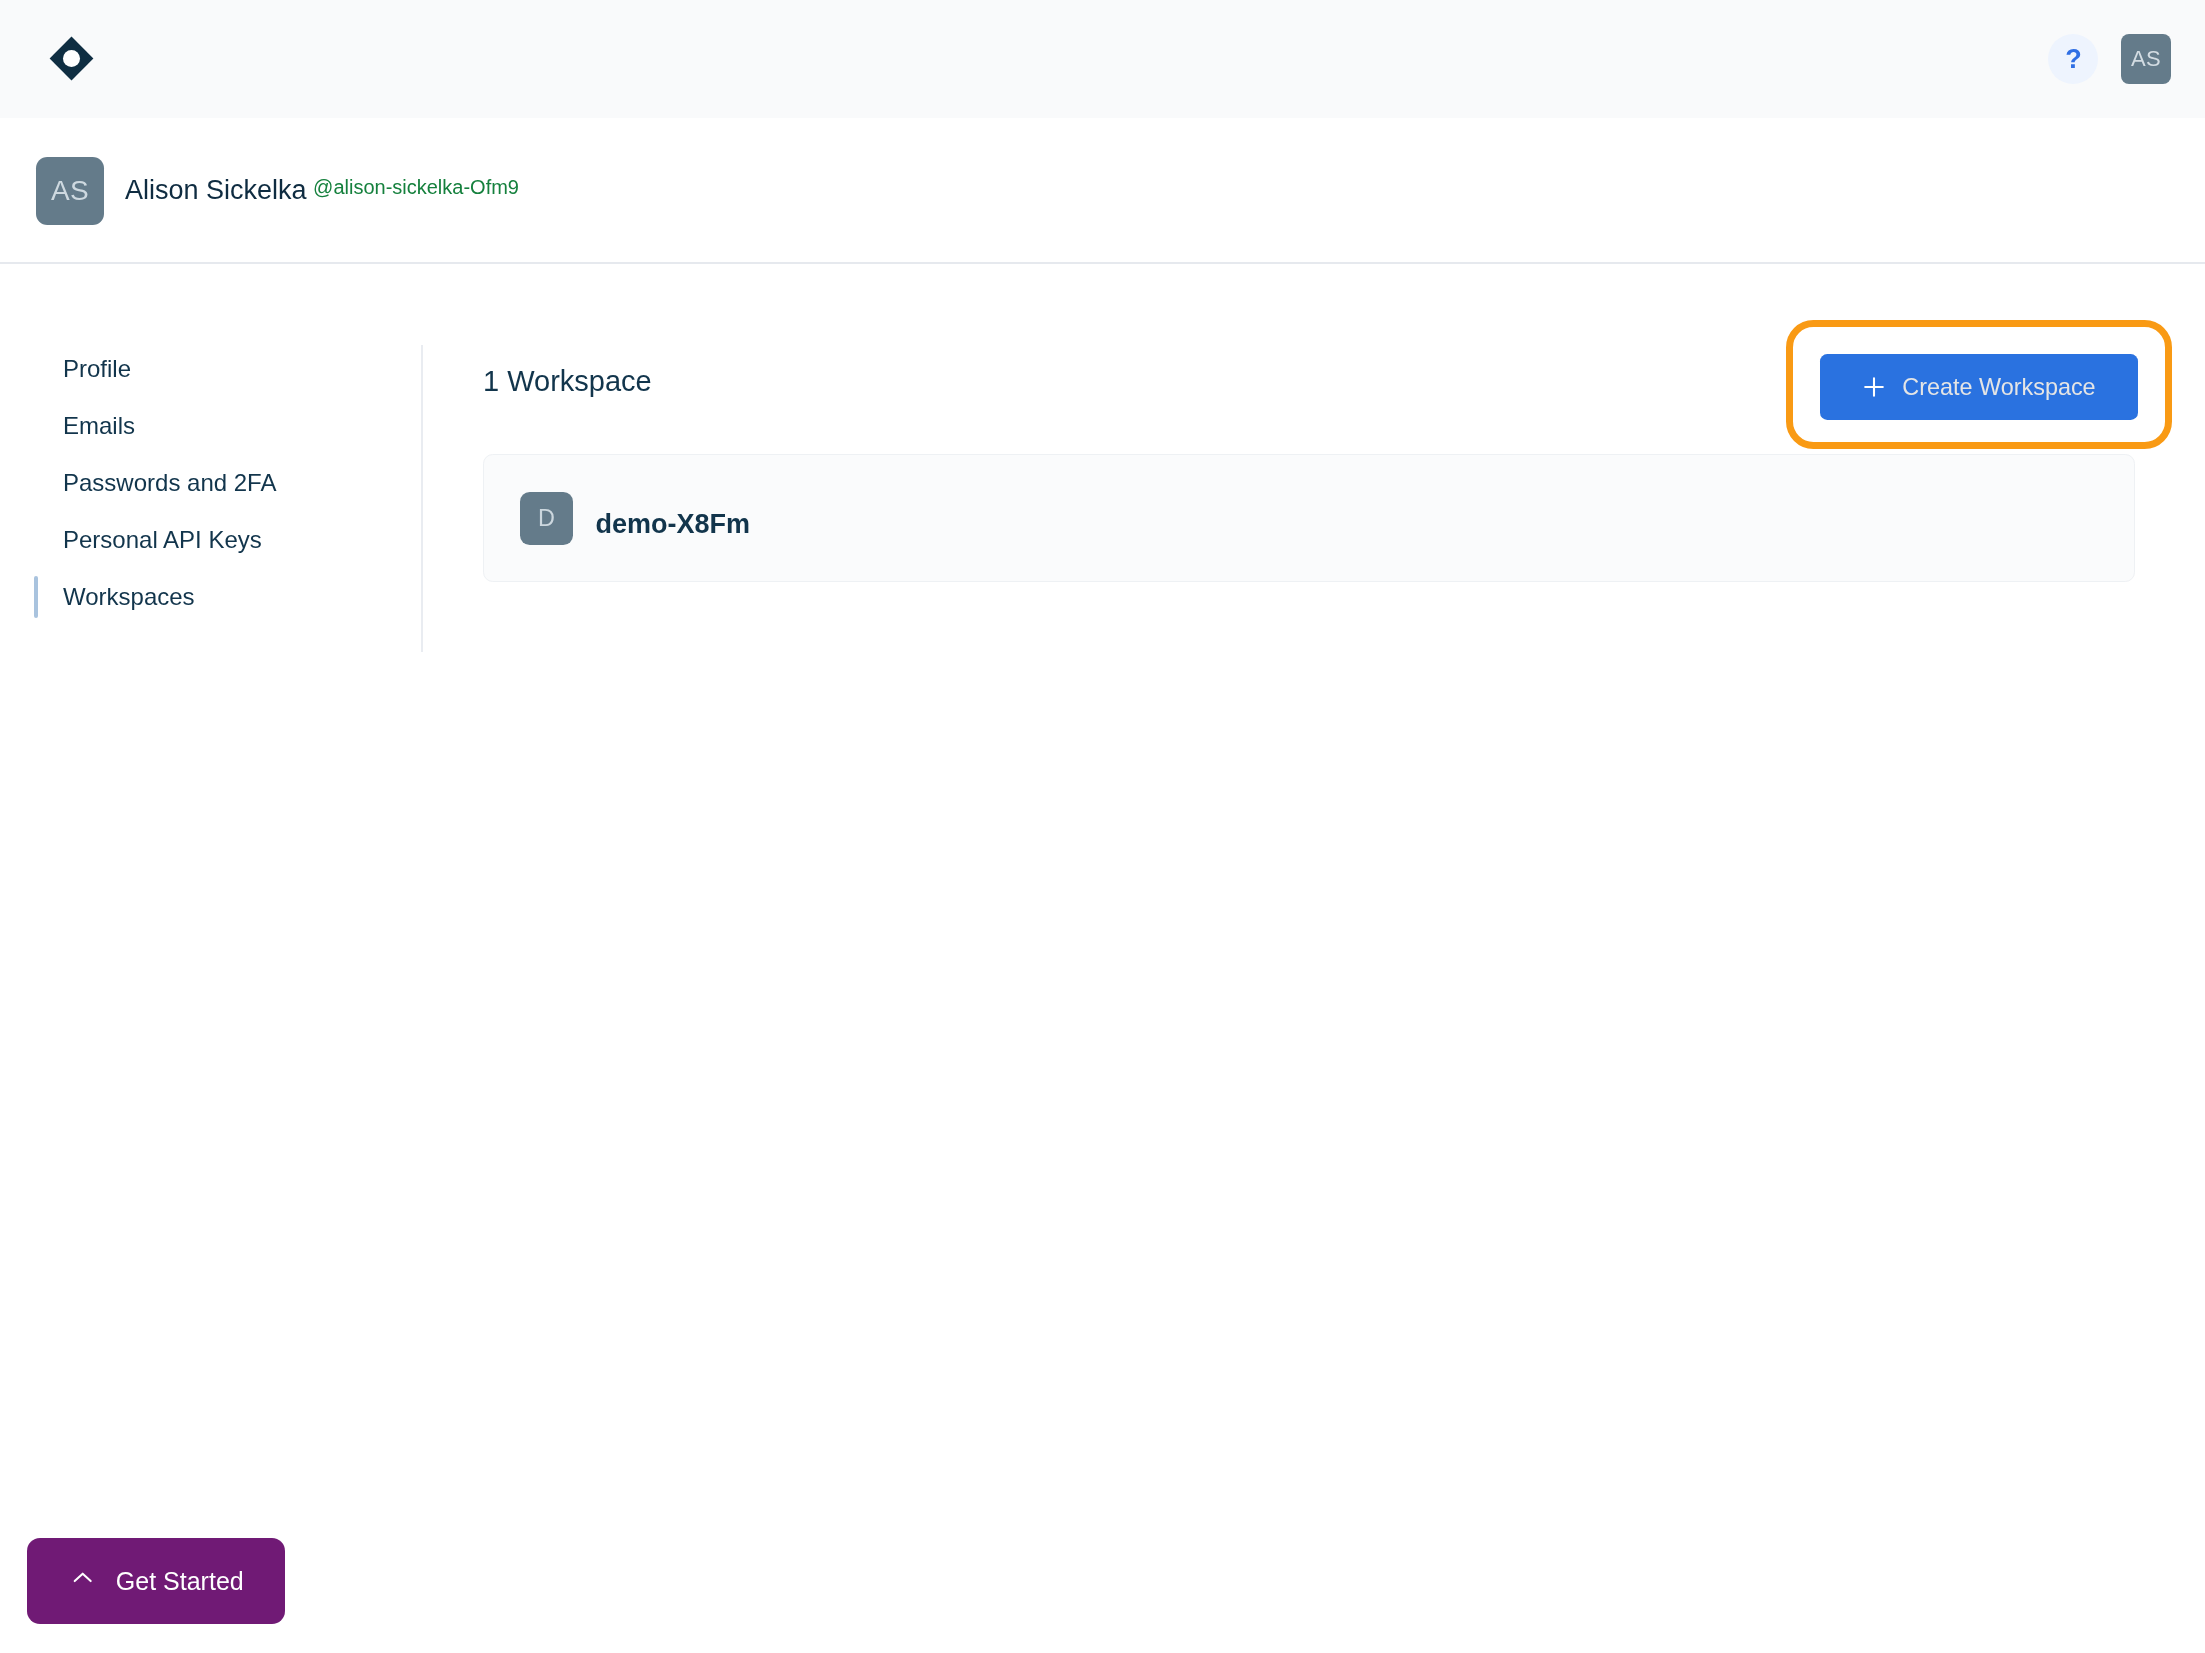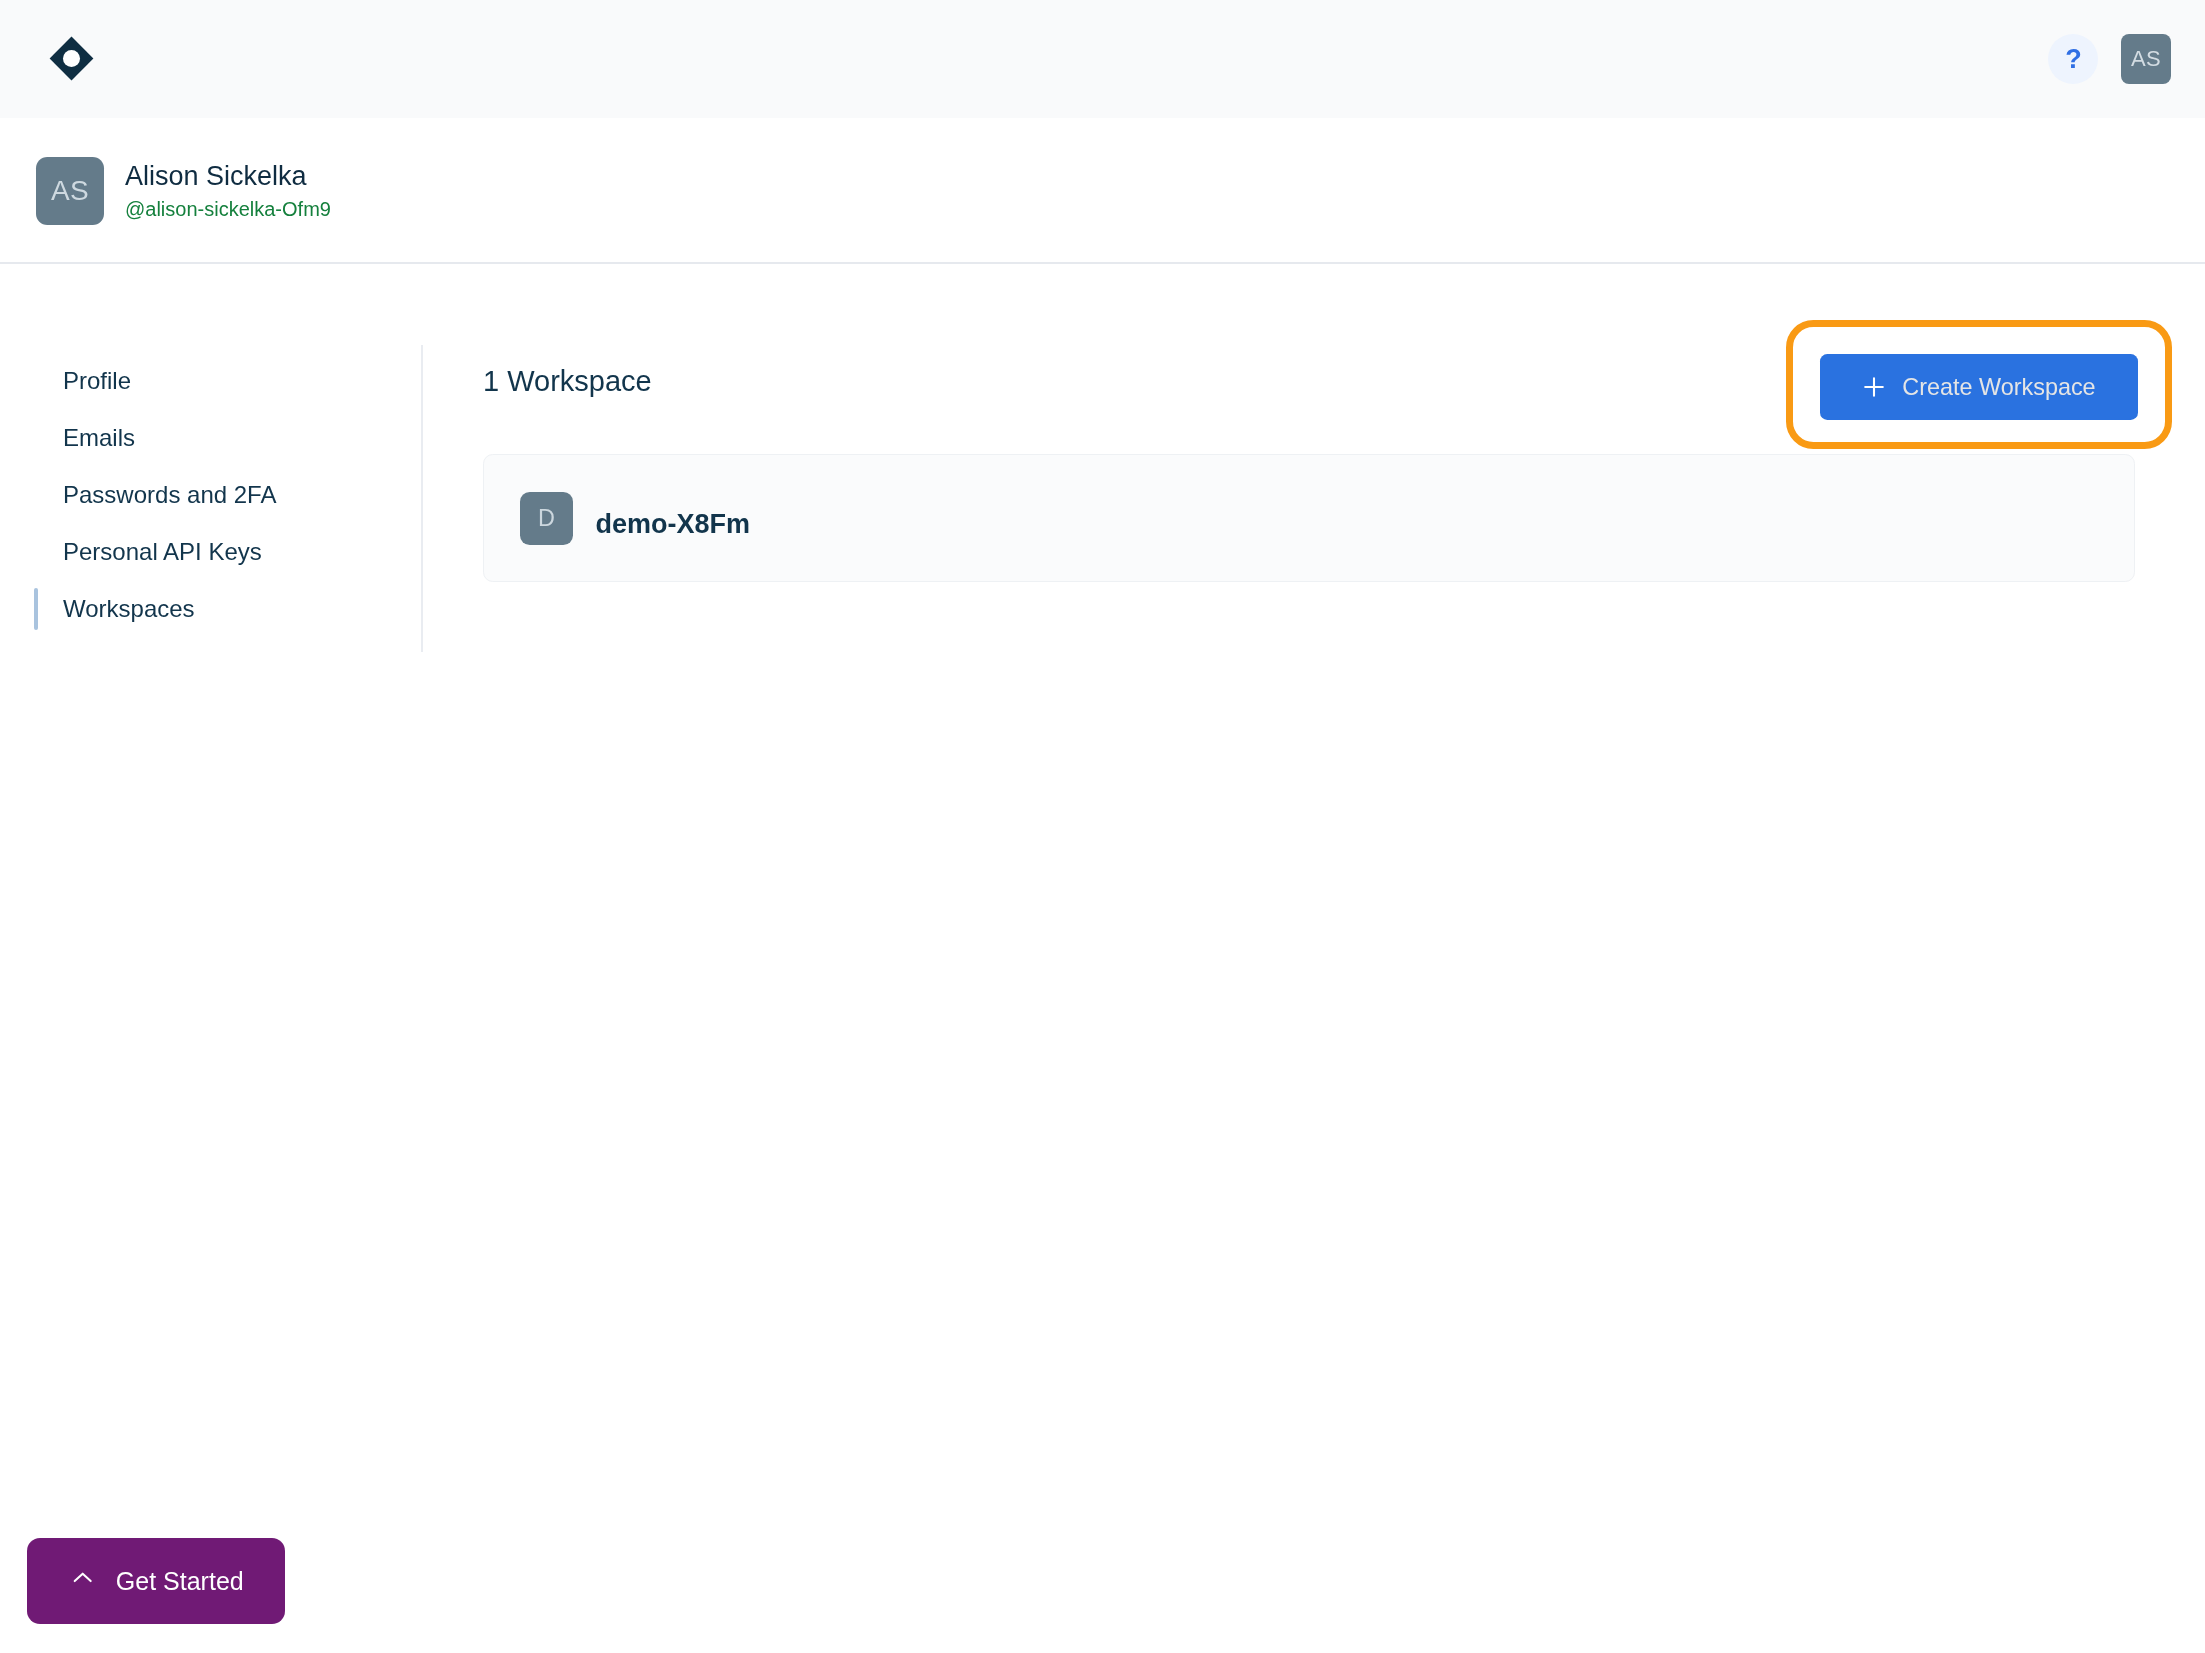--- a/index.html
+++ b/index.html
@@ -98,21 +98,21 @@
     height: 68px;
     border-radius: 11.3px;
     background: #647b8a;
     color: #ced9e0;
     display: flex;
     align-items: center;
     justify-content: center;
     font-size: 28px;
     letter-spacing: 0.4px;
   }
-  .profile-texts { display: flex; flex-direction: column; gap: 6.5px; }
+  .profile-texts { display: flex; flex-direction: row; gap: 6.5px; }
   .profile-name {
     font-size: 27px;
     color: #0f2c41;
     line-height: 1.1;
   }
   .profile-handle {
     font-size: 20px;
     color: #15803d;
     line-height: 1.1;
   }
@@ -121,21 +121,21 @@
     top: 262px;
     left: 0;
     width: 2205px;
     height: 1.6px;
     background: #e6e9ee;
   }
 
   
   .sidebar {
     position: absolute;
-    top: 352px;
+    top: 340px;
     left: 0;
     width: 420px;
   }
   .nav-item {
     position: relative;
     height: 57px;
     display: flex;
     align-items: center;
     padding-left: 63px;
     font-size: 24px;

